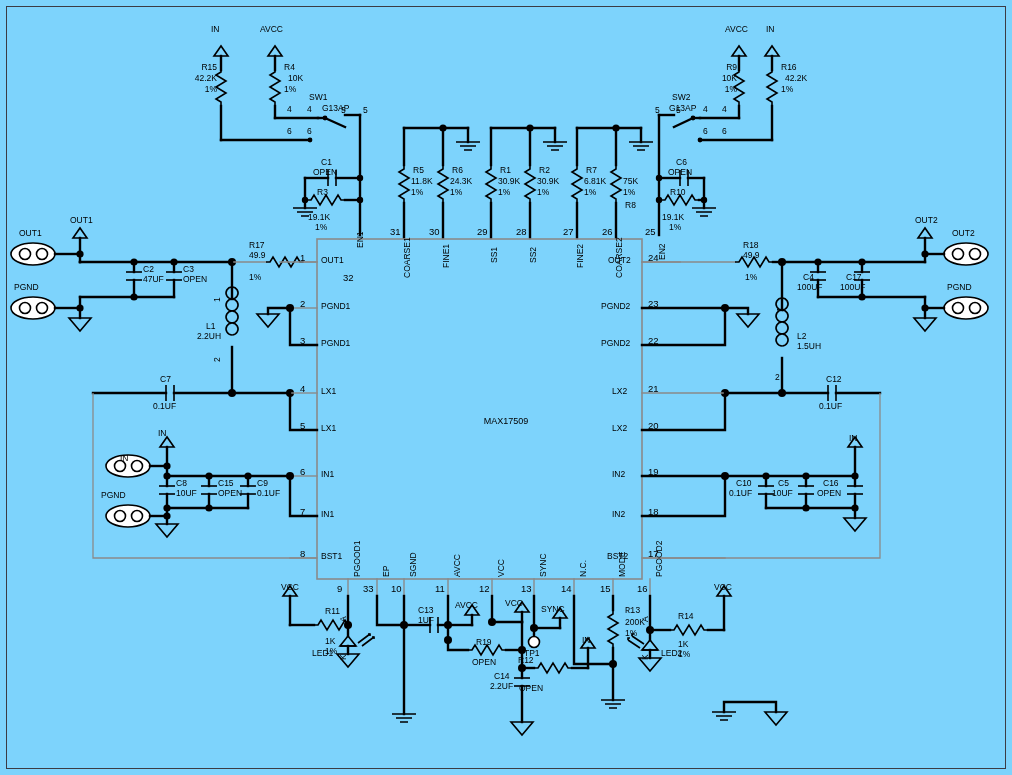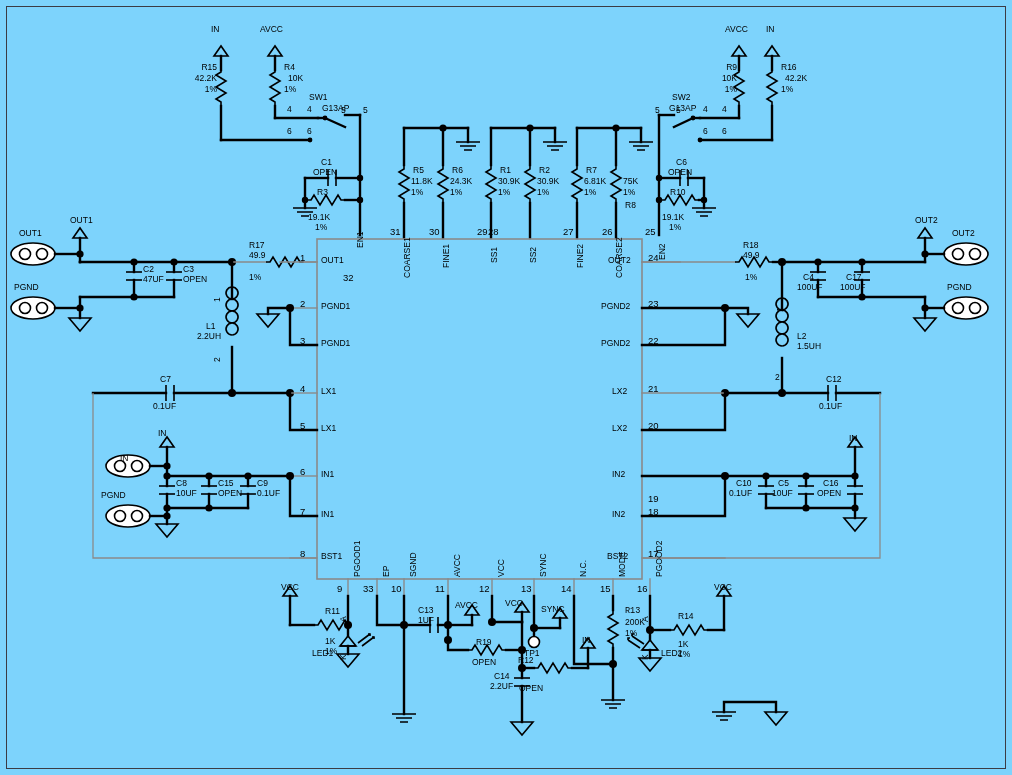--- a/index.html
+++ b/index.html
@@ -637,34 +637,35 @@
   <div style="position:absolute;left:584px;top:176px;" class="lbl">6.81K</div>
   <div style="position:absolute;left:584px;top:187px;" class="lbl">1%</div>
   <div style="position:absolute;left:625px;top:165px;margin-top:35px;" class="lbl">R8</div>
   <div style="position:absolute;left:623px;top:176px;" class="lbl">75K</div>
   <div style="position:absolute;left:623px;top:187px;" class="lbl">1%</div>
 
   <div style="position:absolute;left:343px;top:226px;margin-top:46px;" class="pinnum">32</div>
   <div style="position:absolute;left:390px;top:226px;" class="pinnum">31</div>
   <div style="position:absolute;left:429px;top:226px;" class="pinnum">30</div>
   <div style="position:absolute;left:477px;top:226px;" class="pinnum">29</div>
-  <div style="position:absolute;left:488px;top:226px;" class="pinnum">28</div>
+  <div style="position:absolute;left:516px;top:226px;" class="pinnum">28</div>
   <div style="position:absolute;left:563px;top:226px;" class="pinnum">27</div>
   <div style="position:absolute;left:602px;top:226px;" class="pinnum">26</div>
   <div style="position:absolute;left:645px;top:226px;" class="pinnum">25</div>
 
   <div style="position:absolute;left:355px;top:248px;transform:rotate(-90deg);transform-origin:0 0;white-space:nowrap;" class="pinname">EN1</div>
   <div style="position:absolute;left:402px;top:278px;transform:rotate(-90deg);transform-origin:0 0;white-space:nowrap;" class="pinname">COARSE1</div>
   <div style="position:absolute;left:441px;top:268px;transform:rotate(-90deg);transform-origin:0 0;white-space:nowrap;" class="pinname">FINE1</div>
   <div style="position:absolute;left:489px;top:263px;transform:rotate(-90deg);transform-origin:0 0;white-space:nowrap;" class="pinname">SS1</div>
   <div style="position:absolute;left:528px;top:263px;transform:rotate(-90deg);transform-origin:0 0;white-space:nowrap;" class="pinname">SS2</div>
   <div style="position:absolute;left:575px;top:268px;transform:rotate(-90deg);transform-origin:0 0;white-space:nowrap;" class="pinname">FINE2</div>
   <div style="position:absolute;left:614px;top:278px;transform:rotate(-90deg);transform-origin:0 0;white-space:nowrap;" class="pinname">COARSE2</div>
   <div style="position:absolute;left:657px;top:260px;transform:rotate(-90deg);transform-origin:0 0;white-space:nowrap;" class="pinname">EN2</div>
 
+  <div style="position:absolute;left:0;top:416px;width:1012px;text-align:center;" class="ic-title">MAX17509</div>
 
   <div style="position:absolute;left:300px;top:252px;" class="pinnum">1</div>
   <div style="position:absolute;left:321px;top:255px;" class="pinname">OUT1</div>
   <div style="position:absolute;left:300px;top:298px;" class="pinnum">2</div>
   <div style="position:absolute;left:321px;top:301px;" class="pinname">PGND1</div>
   <div style="position:absolute;left:300px;top:335px;" class="pinnum">3</div>
   <div style="position:absolute;left:321px;top:338px;" class="pinname">PGND1</div>
   <div style="position:absolute;left:300px;top:383px;" class="pinnum">4</div>
   <div style="position:absolute;left:321px;top:386px;" class="pinname">LX1</div>
   <div style="position:absolute;left:300px;top:420px;" class="pinnum">5</div>
@@ -679,21 +680,21 @@
   <div style="position:absolute;left:648px;top:252px;" class="pinnum">24</div>
   <div style="position:absolute;left:608px;top:255px;" class="pinname">OUT2</div>
   <div style="position:absolute;left:648px;top:298px;" class="pinnum">23</div>
   <div style="position:absolute;left:601px;top:301px;" class="pinname">PGND2</div>
   <div style="position:absolute;left:648px;top:335px;" class="pinnum">22</div>
   <div style="position:absolute;left:601px;top:338px;" class="pinname">PGND2</div>
   <div style="position:absolute;left:648px;top:383px;" class="pinnum">21</div>
   <div style="position:absolute;left:612px;top:386px;" class="pinname">LX2</div>
   <div style="position:absolute;left:648px;top:420px;" class="pinnum">20</div>
   <div style="position:absolute;left:612px;top:423px;" class="pinname">LX2</div>
-  <div style="position:absolute;left:648px;top:466px;margin-top:27px;" class="pinnum">19</div>
+  <div style="position:absolute;left:648px;top:466px;" class="pinnum">19</div>
   <div style="position:absolute;left:612px;top:469px;" class="pinname">IN2</div>
   <div style="position:absolute;left:648px;top:506px;" class="pinnum">18</div>
   <div style="position:absolute;left:612px;top:509px;" class="pinname">IN2</div>
   <div style="position:absolute;left:648px;top:548px;" class="pinnum">17</div>
   <div style="position:absolute;left:607px;top:551px;" class="pinname">BST2</div>
 
   <div style="position:absolute;left:337px;top:583px;" class="pinnum">9</div>
   <div style="position:absolute;left:363px;top:583px;" class="pinnum">33</div>
   <div style="position:absolute;left:391px;top:583px;" class="pinnum">10</div>
   <div style="position:absolute;left:435px;top:583px;" class="pinnum">11</div>

